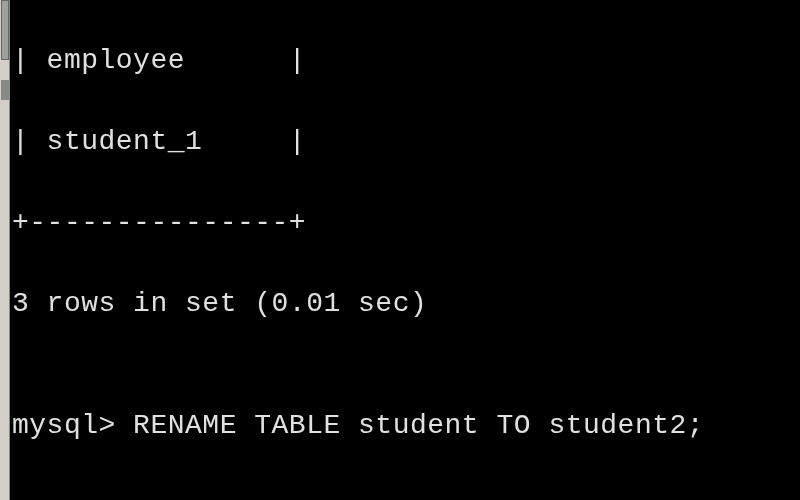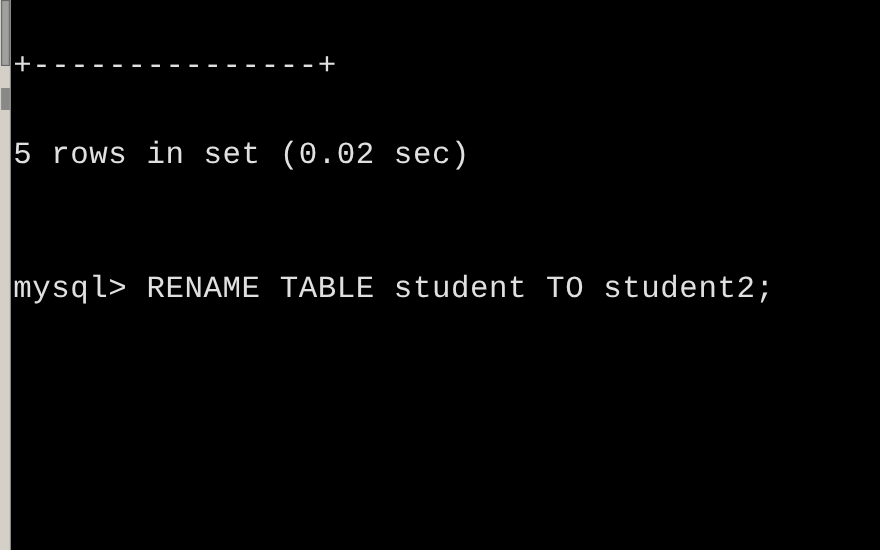--- a/index.html
+++ b/index.html
@@ -56,22 +56,24 @@
   </style>
 </head>
 <body>
 
 <div class="scrollbar">
   <div class="scrollbar-thumb"></div>
   <div class="scrollbar-thumb2"></div>
 </div>
 
 <div class="terminal">
+<span class="line">| employee      |</span>
+<span class="line">| student_1     |</span>
 <span class="line">+---------------+</span>
-<span class="line">5 rows in set (0.02 sec)</span>
+<span class="line">3 rows in set (0.01 sec)</span>
 <span class="line"></span>
 <span class="line">mysql&gt; RENAME TABLE student TO student2;</span>
 
 <span class="line"></span>
 
 
 
 
 </div>
 

